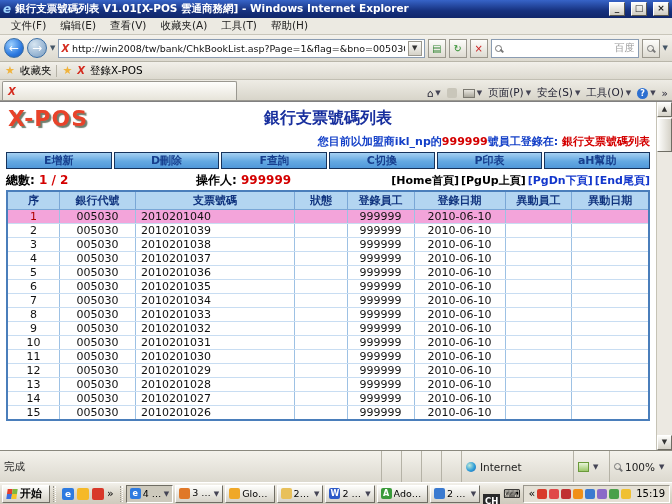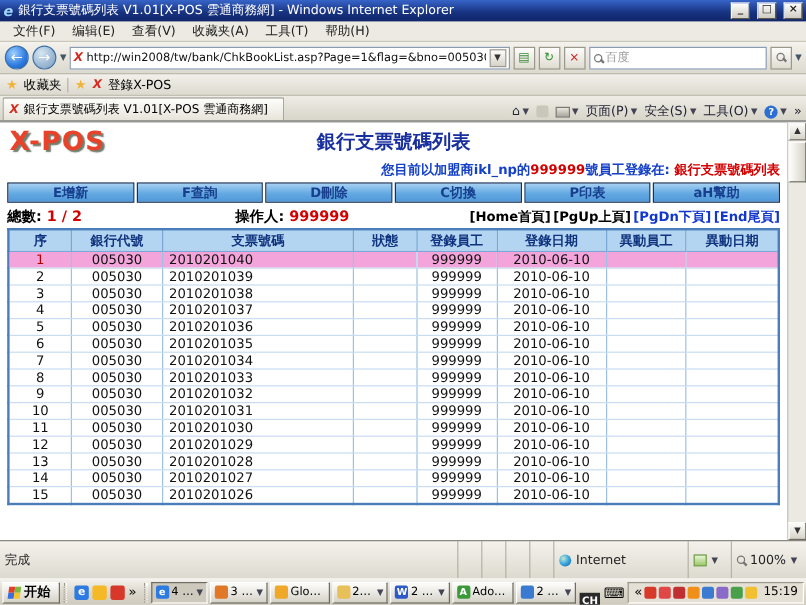--- a/index.html
+++ b/index.html
@@ -4,21 +4,21 @@
 <style>
   * { box-sizing: border-box; margin: 0; padding: 0; }
   html,body { width:672px; height:504px; overflow:hidden; }
   body { font-family:"DejaVu Sans","Liberation Sans",sans-serif; font-size:11px; background:#d4d0c8; }
   .screen { width:672px; height:504px; display:flex; flex-direction:column; }
 
   
   .titlebar { height:18px; background:linear-gradient(180deg,#3764c8 0%,#16317e 60%,#10266a 100%);
     display:flex; align-items:center; padding:0 3px; gap:4px; flex:0 0 auto; }
   .titlebar .ie-glyph { color:#9fd4ff; font-weight:bold; font-style:italic; font-size:12px; line-height:10px; }
-  .titlebar .ttext { color:#fff; font-weight:normal; font-size:10.5px; flex:1; white-space:nowrap; overflow:hidden; }
+  .titlebar .ttext { color:#fff; font-weight:bold; font-size:10.5px; flex:1; white-space:nowrap; overflow:hidden; }
   .winbtn { width:16px; height:14px; background:linear-gradient(180deg,#fdfdfb,#cfccc2);
     border:1px solid; border-color:#fff #5a584e #5a584e #fff; font-size:9px; line-height:11px;
     text-align:center; color:#222; margin-left:2px; font-weight:bold; }
 
   
   .menubar { height:17px; background:#eceae2; border-bottom:1px solid #c9c6ba; display:flex;
     align-items:center; padding:0 4px; flex:0 0 auto; }
   .menu-item { padding:1px 7px; font-size:10.5px; color:#222; }
 
   
@@ -31,21 +31,21 @@
   .tiny-drop { font-size:7px; color:#456; }
   .addrfield { flex:1; height:19px; background:#fff; border:1px solid #8a9cb2; display:flex;
     align-items:center; padding:0 2px; gap:3px; min-width:0; }
   .fav-red { color:#d42b1e; font-weight:bold; font-style:italic; font-size:10px; }
   .urltext { font-size:9.5px; color:#111; white-space:nowrap; overflow:hidden; flex:1; }
   .addr-drop { width:14px; height:15px; background:linear-gradient(180deg,#fdfdfb,#d5d2c8);
     border:1px solid #9a978d; font-size:7px; text-align:center; line-height:13px; color:#333; }
   .mini-btn { width:18px; height:19px; border:1px solid #9a978d; background:linear-gradient(180deg,#fdfdfb,#dedbd1);
     font-size:10px; text-align:center; line-height:17px; }
   .searchbox { width:148px; height:19px; background:#fff; border:1px solid #8a9cb2; display:flex;
-    align-items:center; padding:0 3px; gap:3px; }
+    align-items:center; padding:0 3px; gap:3px;text-align:right; }
   .mag { width:7px; height:7px; border:1.5px solid #777; border-radius:50%; position:relative; display:inline-block; flex:0 0 auto; }
   .mag::after { content:""; position:absolute; width:4px; height:1.5px; background:#777; transform:rotate(45deg); right:-3px; bottom:-1px; }
   .search-text { color:#9a9a9a; font-size:10px; flex:1; }
 
   
   .favbar { height:18px; background:linear-gradient(180deg,#f2f0ea,#dcd9cf); display:flex; align-items:center;
     padding:0 5px; gap:5px; border-bottom:1px solid #c2bfb3; font-size:10.5px; flex:0 0 auto; }
   .star { color:#f0b33c; font-size:11px; }
   .vsep { width:1px; height:12px; background:#b5b2a6; }
 
@@ -185,21 +185,20 @@
     <span>收藏夹</span>
     <span class="vsep"></span>
     <span class="star">★</span>
     <span class="fav-red">X</span>
     <span>登錄X-POS</span>
   </div>
 
   <div class="tabrow">
     <div class="tab">
       <span class="fav-red">X</span>
-      <span>銀行支票號碼列表 V1.01[X-POS 雲通商務網]</span>
     </div>
     <div class="cmds">
       <span class="cmd">⌂<span class="drop">▼</span></span>
       <span class="cmd">
           <span class="feed-icon"></span>
         </span>
       <span class="cmd">
           <span class="print-icon"></span>
           <span class="drop">▼</span>
         </span>
@@ -227,22 +226,22 @@
     <div class="page">
       <div class="logo-row">
         <span class="xpos-logo">X-POS</span>
         <div class="page-title">銀行支票號碼列表</div>
       </div>
       <div class="notice-row">
         <span class="n-blue">您目前以加盟商</span><span class="n-blue">ikl_np</span><span class="n-blue">的</span><span class="n-red">999999</span><span class="n-blue">號員工登錄在: </span><span class="n-red">銀行支票號碼列表</span>
       </div>
       <div class="btn-row">
           <span class="act-btn">E增新</span>
+          <span class="act-btn">D刪除</span>
           <span class="act-btn">F查詢</span>
-          <span class="act-btn">D刪除</span>
           <span class="act-btn">C切換</span>
           <span class="act-btn">P印表</span>
           <span class="act-btn">aH幫助</span>
         </div>
       <div class="info-row">
         <span class="info-left">
           <span>總數:</span>
           <span class="red">1 / 2</span>
         </span>
         <span class="info-mid">

